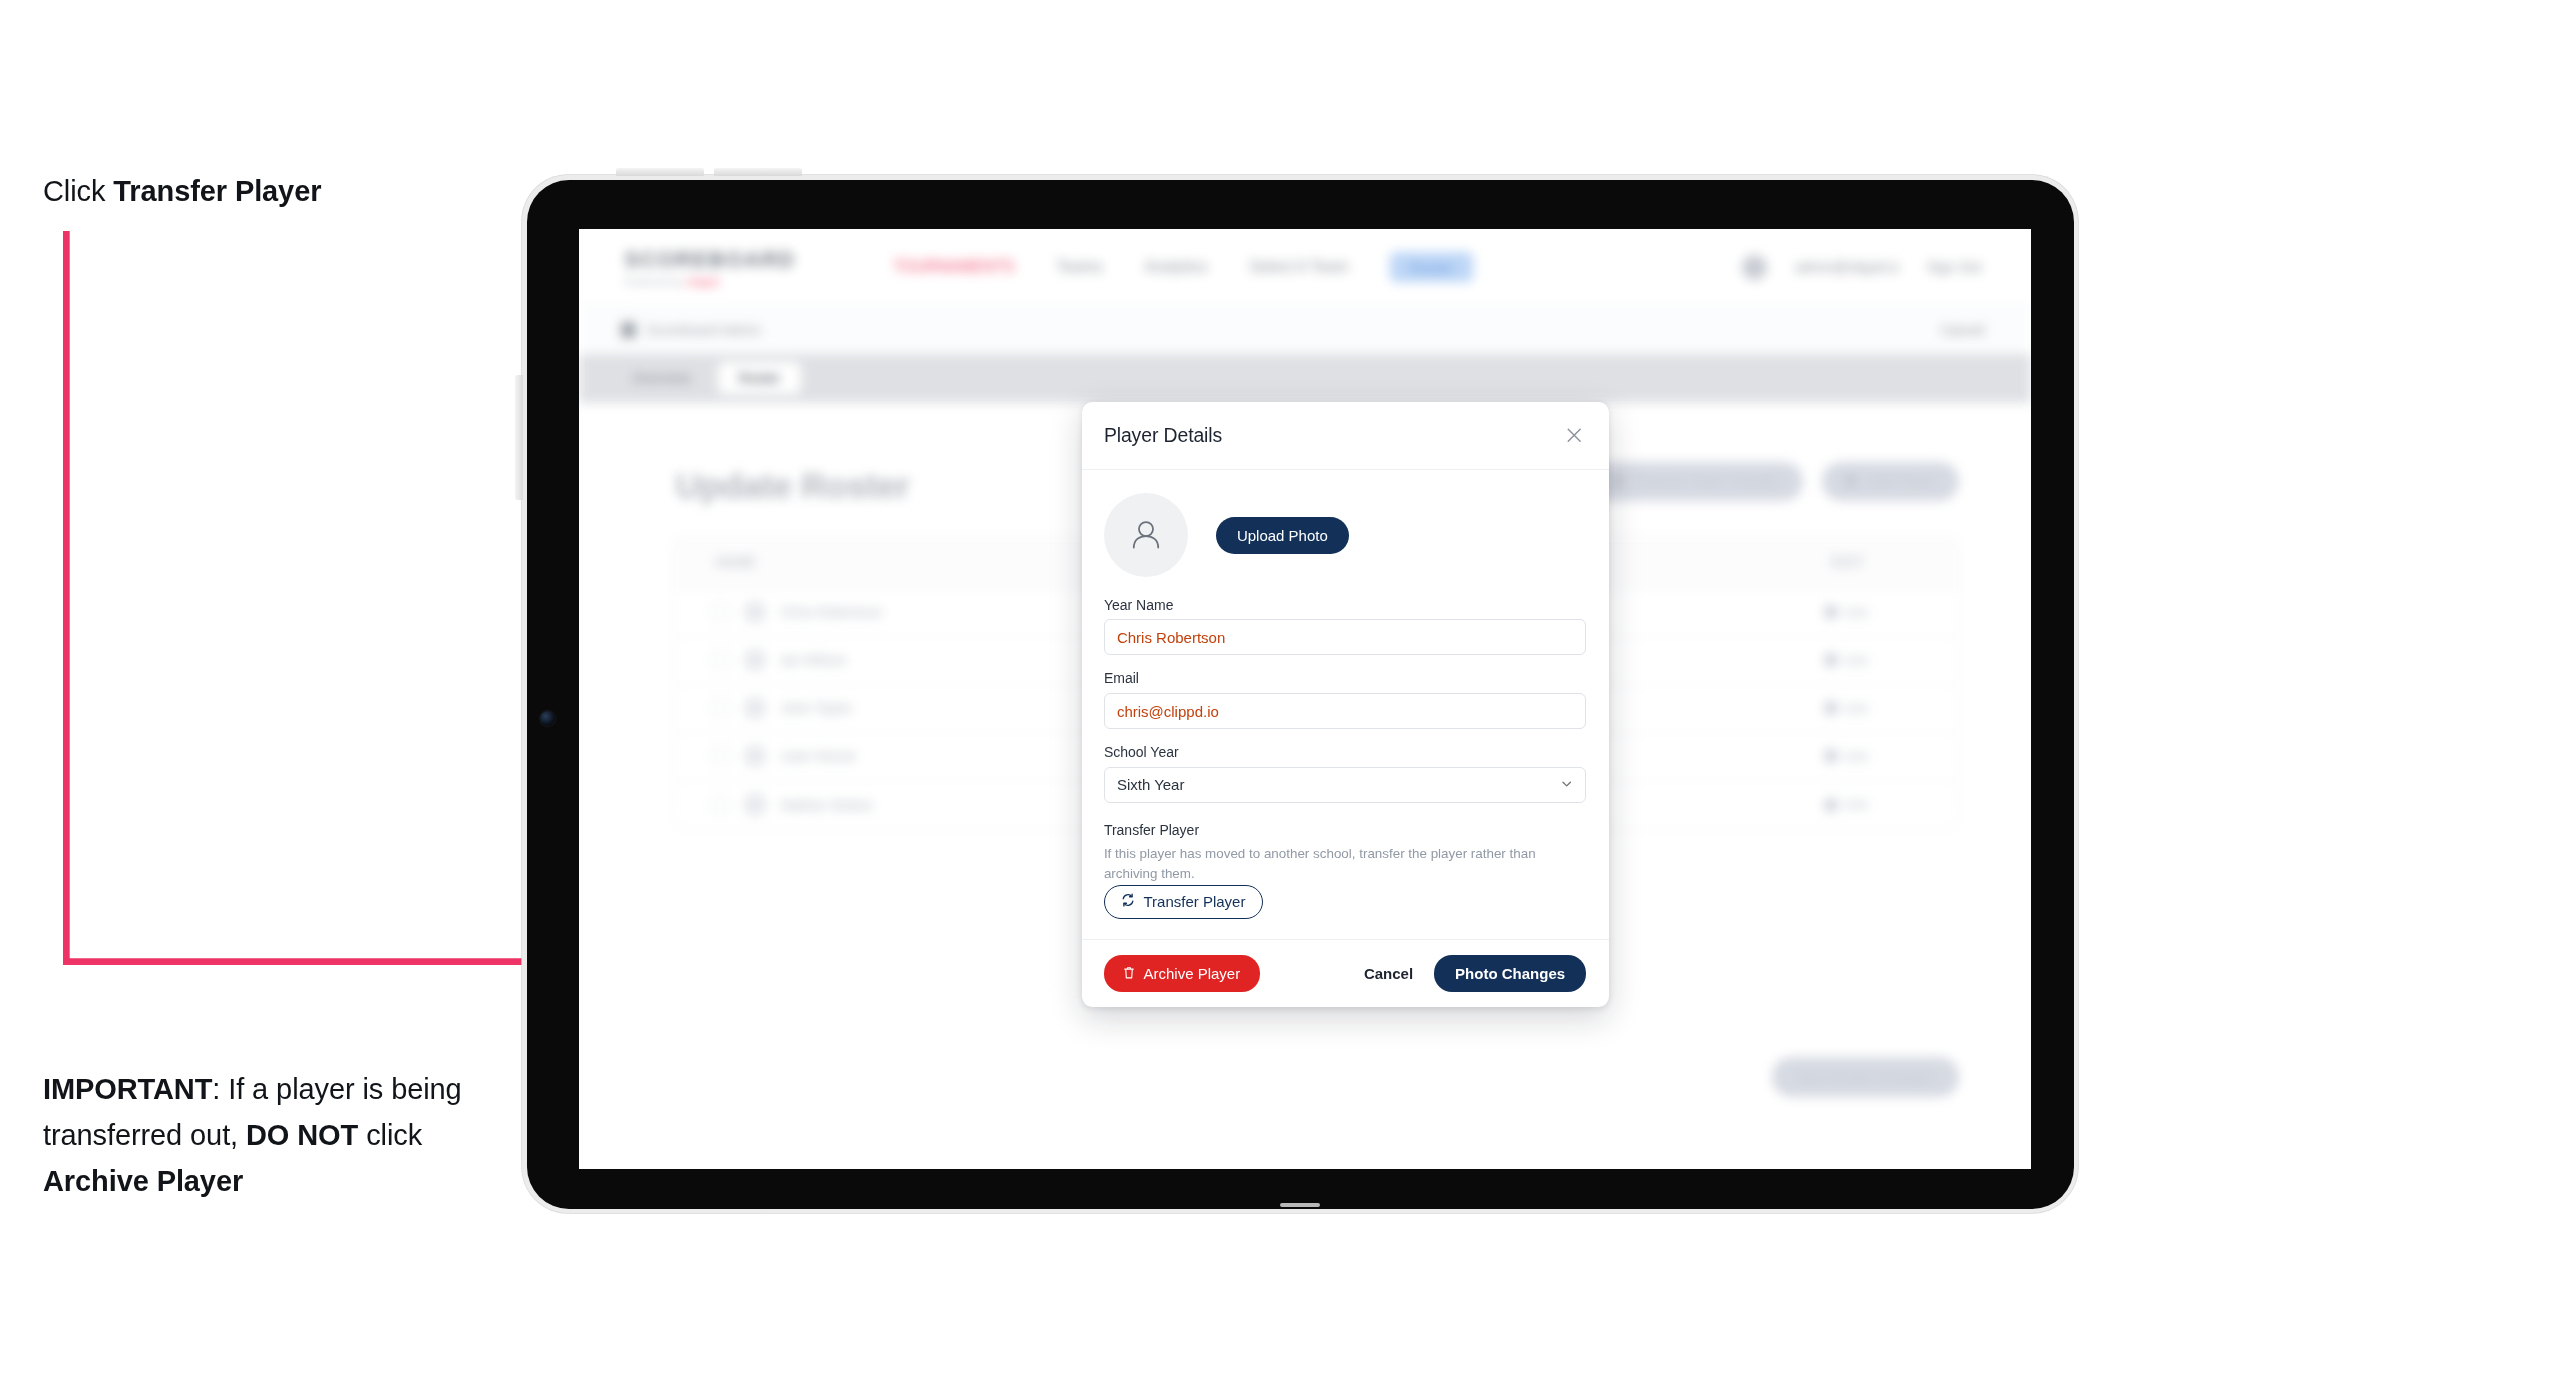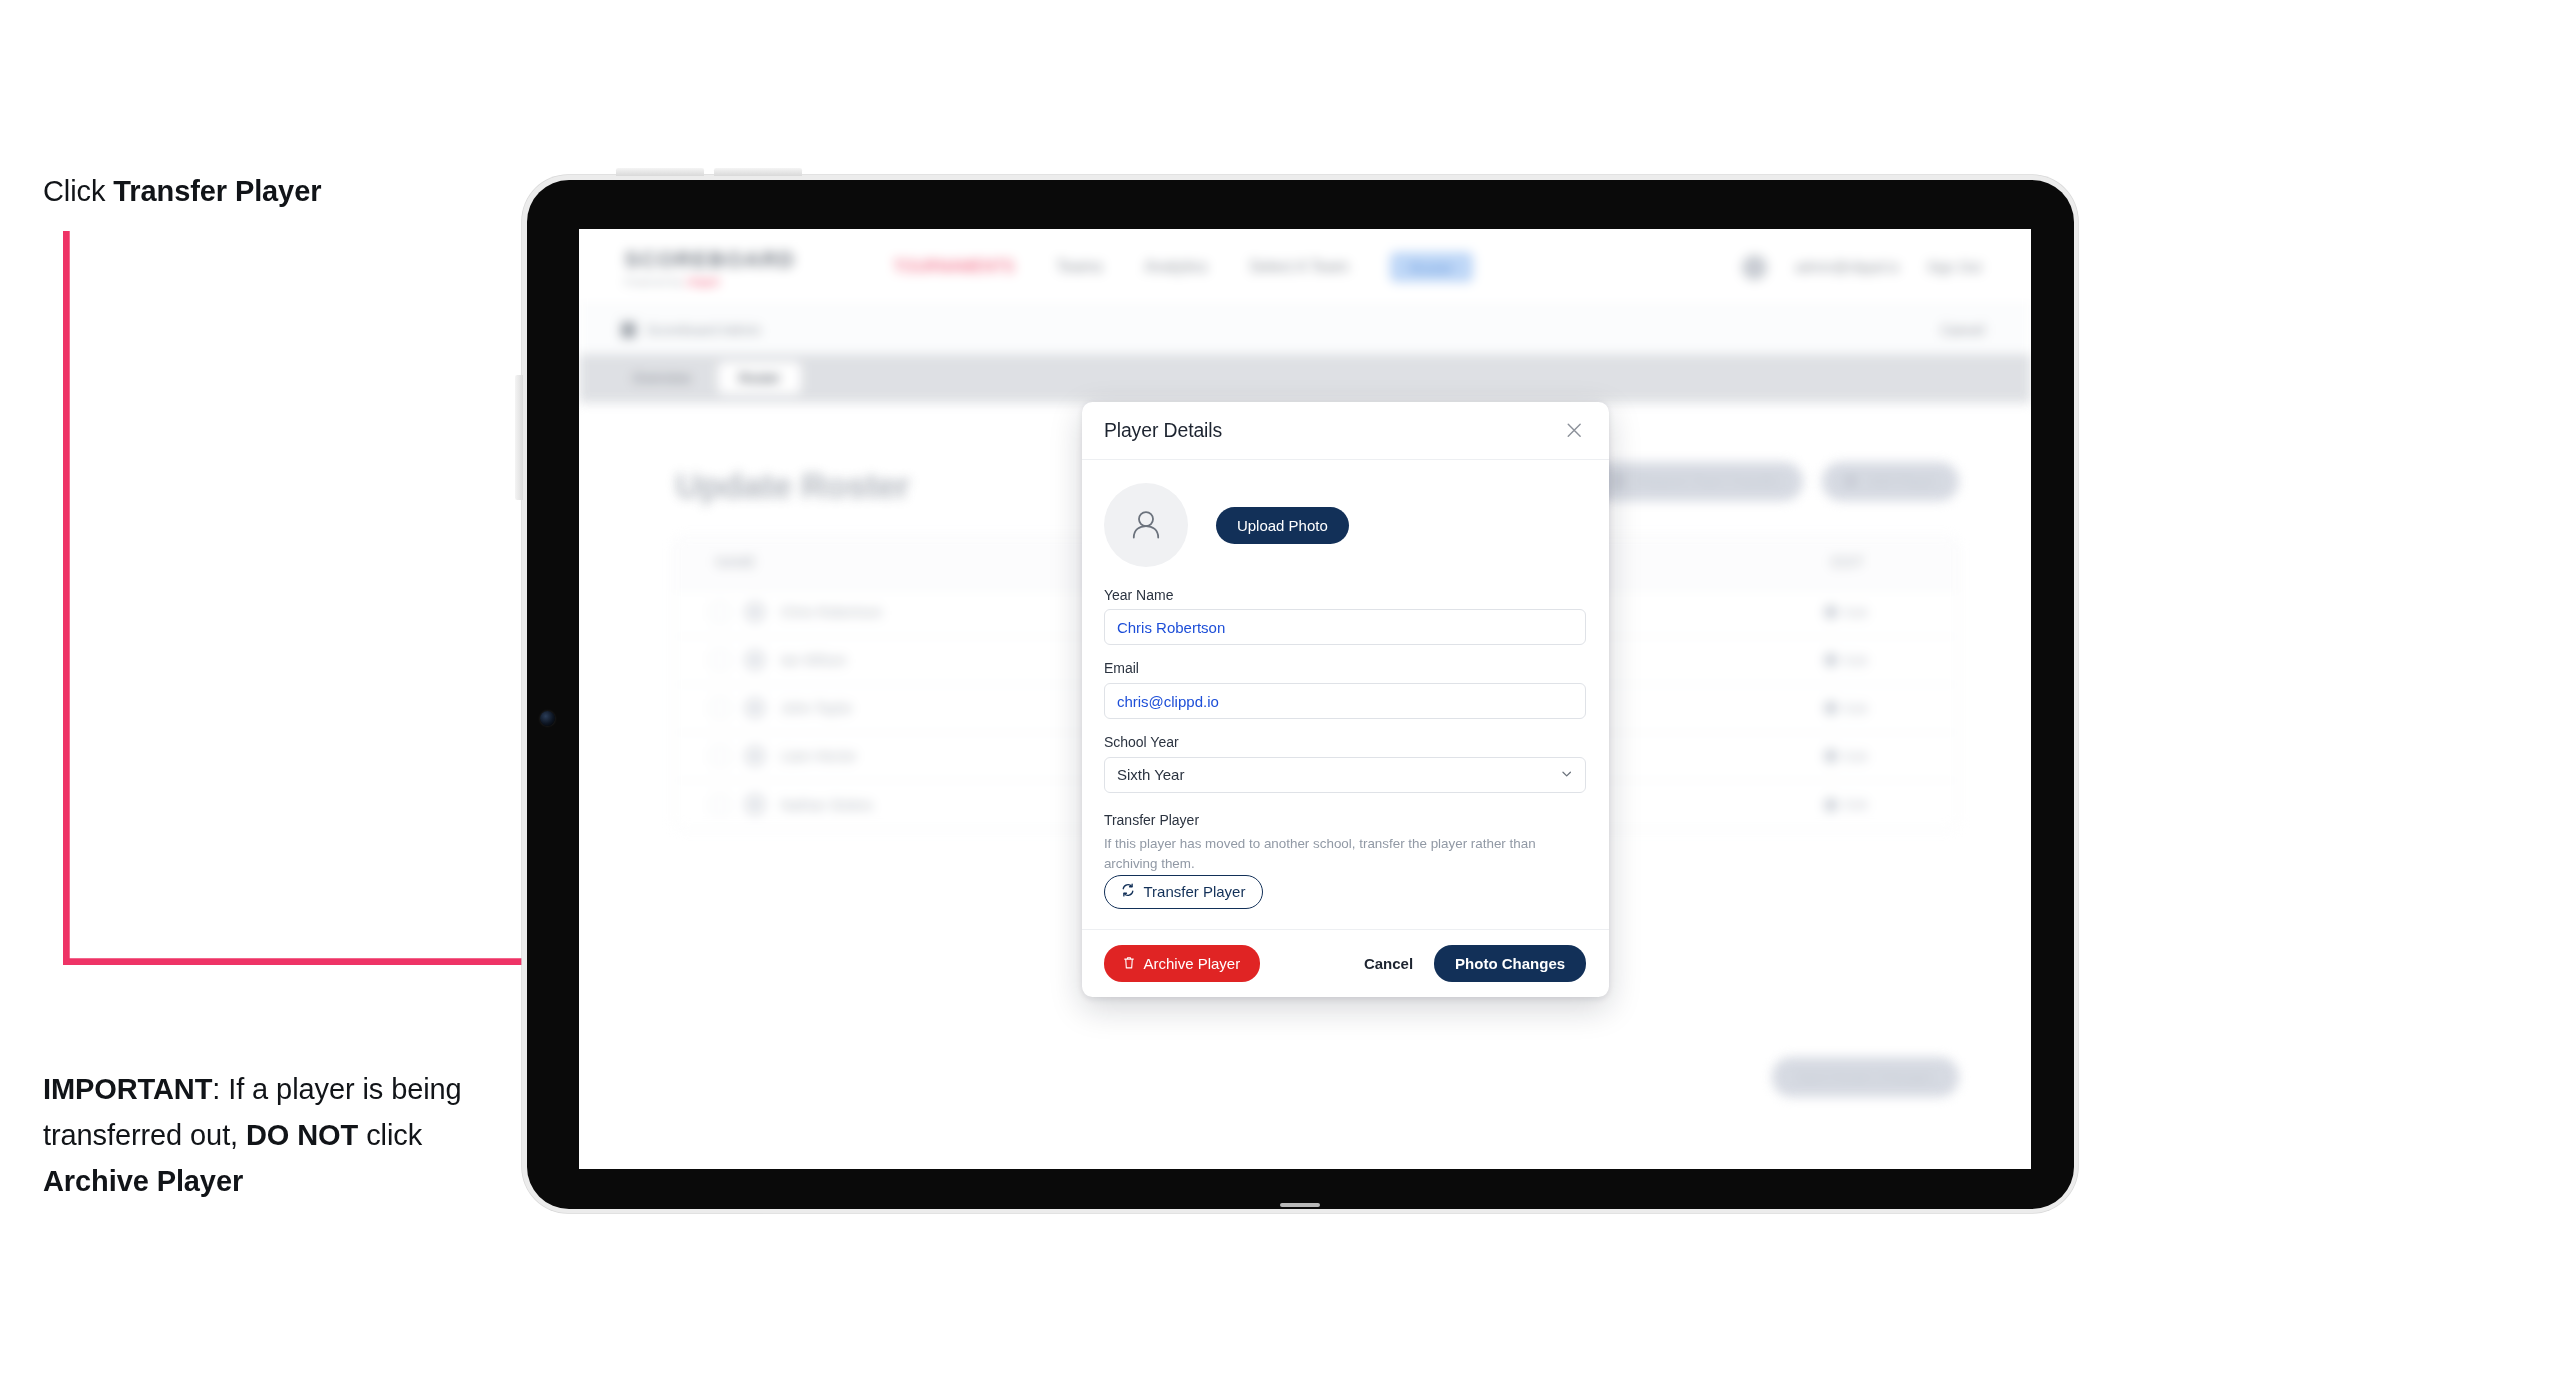--- a/index.html
+++ b/index.html
@@ -177,21 +177,21 @@
   .modal {
     position:absolute;
     left: 503px; top: 173px;
     width: 527px;
     background: #ffffff;
     border-radius: 10.4px;
     box-shadow: 0 10.4px 33px rgba(18,24,38,0.18), 0 1.5px 6px rgba(18,24,38,0.10);
     overflow: hidden;
   }
   .m-head {
-    height: 58px; display:flex; align-items:center;
+    height: 68px; display:flex; align-items:center;
     padding: 0 21px 0 22.4px; border-bottom: 0.7px solid #edeff2;
   }
   .m-title { font-size: 19.4px; color:#1d2430; font-weight: 400; letter-spacing:-0.1px; }
   .m-close {
     margin-left:auto; width:27px; height:27px;
     display:flex; align-items:center; justify-content:center; cursor:pointer;
   }
   .m-body { padding: 19.4px 22.4px 4.5px 22.4px; }
 
   .photo-row { display:flex; align-items:center; gap: 28px; padding: 4.5px 0 19.4px 0; }
@@ -203,21 +203,21 @@
     background:#123058; color:#fff; border:none; cursor:pointer;
     font-family:"Liberation Sans", sans-serif;
     font-size: 15px; padding: 10.4px 21px; border-radius: 19.4px;
   }
 
   .field { margin-bottom: 15px; }
   .f-label { font-size: 14px; color:#2b3340; margin-bottom: 6.7px; }
   .f-input {
     width:100%; height: 36px;
     border: 0.7px solid #dfe2e7; border-radius: 6px;
-    padding: 0 12px; font-size: 15px; color:#1d4ed8;
+    padding: 0 12px; font-size: 15px; color:#c2410c;
     font-family:"Liberation Sans", sans-serif;
     background:#fff; outline:none;
   }
   .f-select {
     width:100%; height:36px;
     border:0.7px solid #dfe2e7; border-radius:6px;
     padding: 0 12px; font-size:15px; color:#2b3340;
     display:flex; align-items:center; background:#fff; cursor:pointer;
   }
   .f-select .chev { margin-left:auto; }

